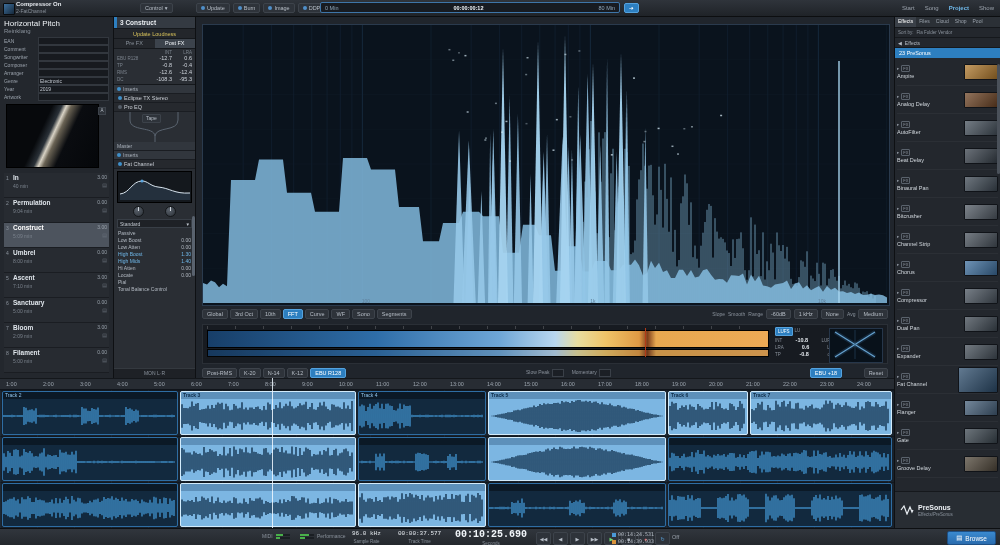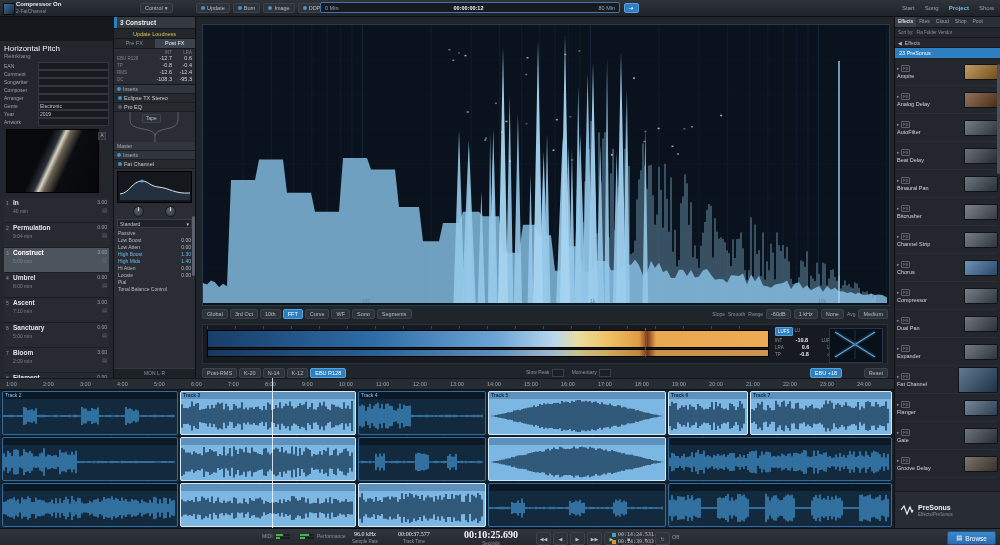--- a/index.html
+++ b/index.html
@@ -21,21 +21,21 @@
   #tb-timeline{position:absolute;left:320px;top:2px;width:300px;height:11px;background:#171b21;
                border:1px solid #3e75a8;border-radius:2px;display:flex;align-items:center;
                justify-content:space-between;padding:0 4px;box-sizing:border-box;font-size:5.5px;color:#8fa5b8;}
   #tb-timeline .cur{color:#eef3f8;font-weight:bold;}
   #tb-go{position:absolute;left:624px;top:3px;}
   #page-buttons{position:absolute;right:3px;top:3px;display:flex;gap:4px;}
   .pchip{font-size:6px;color:#9aa2ac;padding:0 3px;line-height:10px;}
   .pchip.active{color:#6fb7e8;font-weight:bold;}
   
   #meta{position:absolute;left:0;top:16px;width:114px;height:362px;background:#23272d;
-        border-right:1px solid #0e1013;box-sizing:border-box;padding:3px 4px;display:flex;flex-direction:column;margin-top:25px;}
+        border-right:1px solid #0e1013;box-sizing:border-box;padding:3px 4px;display:flex;flex-direction:column;}
   .mtitle{font-size:8px;color:#edf1f5;}
   .msub{font-size:6px;color:#8a929c;margin-bottom:3px;}
   .mrow{display:flex;align-items:center;height:7px;margin-bottom:1px;}
   .mlabel{width:34px;font-size:5px;color:#9aa2ac;}
   .minput{flex:1;height:6px;background:#171a1f;border:1px solid #32373e;font-size:5px;color:#c2c8d0;
           line-height:6px;padding:0 1px;overflow:hidden;}
   #artwork{height:62px;margin:3px 10px 3px 2px;position:relative;border:1px solid #000;
            background:linear-gradient(115deg,#07090c 38%,#2a3138 46%,#d8d2c4 50%,#6a6354 54%,#0a0c10 64%,#05070a 100%);}
   #artwork .badge{position:absolute;right:-8px;top:2px;width:6px;height:6px;background:#2e333a;border:1px solid #3d434b;
            font-size:4.5px;color:#b6bdc6;text-align:center;line-height:6px;}
@@ -125,21 +125,21 @@
   .clip.light{background:#7cb6e2;border:1px solid #d2ebfb;}
   .clip.dark{background:#12293e;border:1px solid #2e6da3;}
   .chead{height:7px;font-size:5px;line-height:7px;padding:0 2px;overflow:hidden;white-space:nowrap;}
   .clip.light .chead{background:rgba(13,48,82,0.28);color:#0d2c49;font-weight:bold;}
   .clip.dark .chead{background:rgba(0,0,0,0.38);color:#8fc3ea;}
   #playhead{position:absolute;left:272px;top:378px;width:1px;height:150px;background:rgba(240,248,255,0.85);z-index:6;}
   
   #transport{position:absolute;left:0;top:528px;width:1000px;height:17px;
              background:linear-gradient(#31363d,#23272c);border-top:1px solid #0d0f12;z-index:20;}
   .tp-block{position:absolute;text-align:center;line-height:8px;}
-  .tp-v{font-size:6px;color:#e4e9ee;font-family:Liberation Serif, serif;}
+  .tp-v{font-size:6px;color:#e4e9ee;font-family:Liberation Mono, monospace;}
   .tp-l{font-size:4.5px;color:#8a929c;}
   #tp-main .tp-v{font-size:10px;font-weight:bold;color:#f2f6fa;line-height:11px;}
   .meterpair{display:flex;align-items:center;gap:3px;position:absolute;top:4px;}
   .mbars{display:flex;flex-direction:column;gap:1px;}
   .mbar{width:14px;height:2px;background:#1a1e23;position:relative;}
   .mbar i{position:absolute;left:0;top:0;height:2px;width:7px;background:#49b04a;}
   .mlbl{font-size:5px;color:#8a929c;}
   #tp-buttons{position:absolute;left:536px;top:3px;display:flex;gap:2px;}
   .tbtn{width:13px;height:11px;background:#2e333a;border:1px solid #3d434b;border-radius:2px;color:#b6bdc6;
         font-size:5px;display:flex;align-items:center;justify-content:center;}

